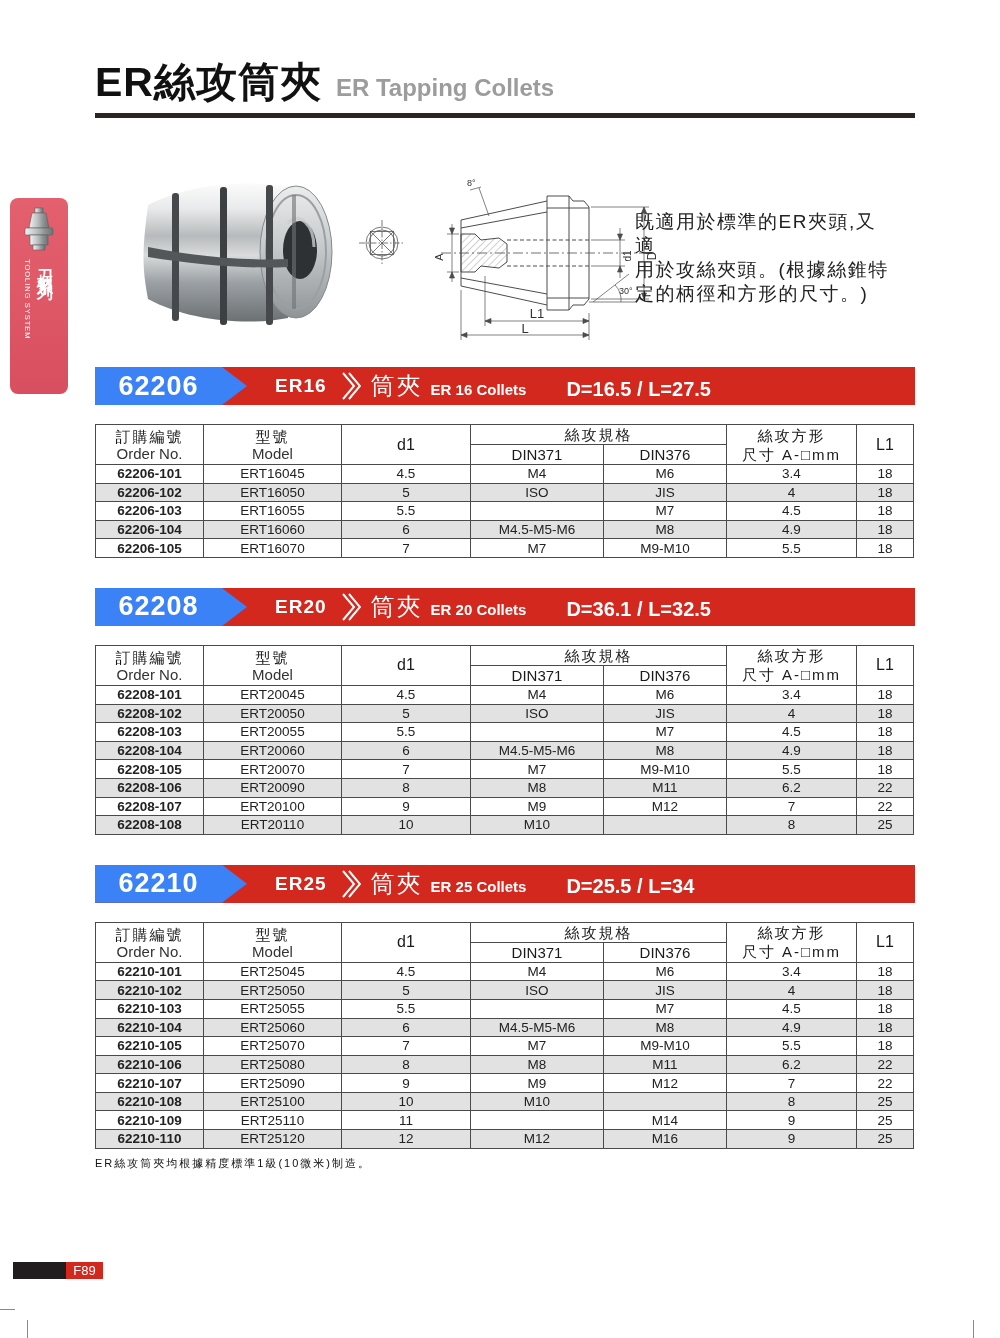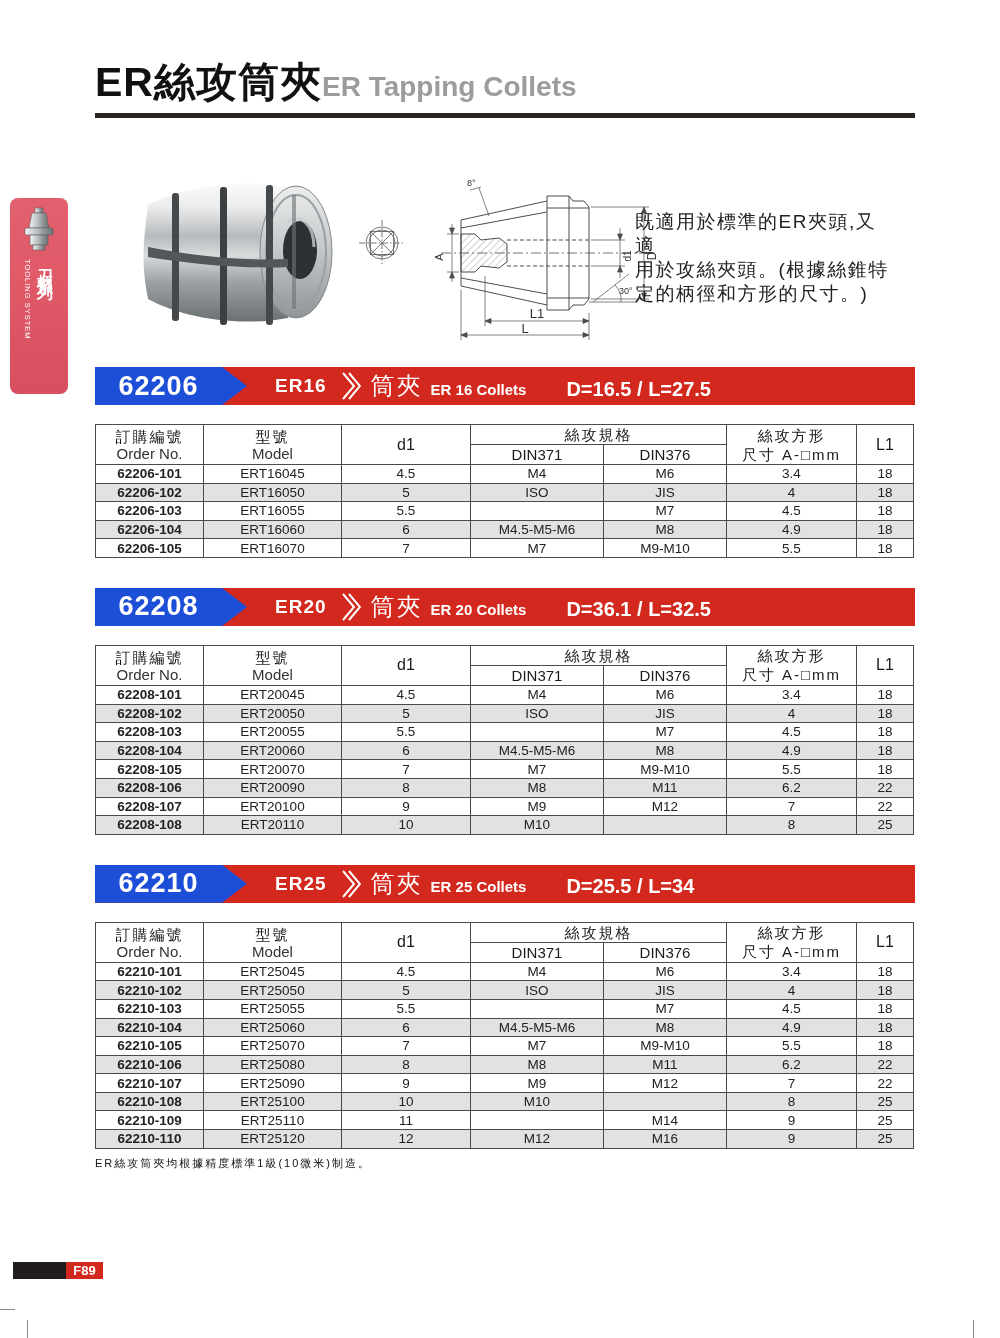--- a/index.html
+++ b/index.html
@@ -12,38 +12,38 @@
     display:flex;flex-direction:column;align-items:center;}
   .side-tab .holder-img{margin-top:8px;}
   .side-tab .vtxt{flex:1;display:flex;flex-direction:row;align-items:flex-start;justify-content:center;margin-top:4px;}
   .side-tab .vt-en{writing-mode:vertical-rl;font-size:7.5px;color:#fff;letter-spacing:1px;margin-right:2px;margin-top:3px;}
   .side-tab .vt-zh{writing-mode:vertical-rl;font-size:16px;color:#fff;letter-spacing:5px;font-weight:bold;}
 
   
   .content{position:absolute;left:95px;top:0;width:820px;}
 
   .header-block{margin-top:58px;}
-  .title-line{display:flex;align-items:baseline;}
+  .title-line{display:flex;align-items:baseline;gap:14px;}
   .title-zh{font-size:41px;font-weight:600;color:#111;letter-spacing:1px;line-height:48px;}
-  .title-en{font-size:28px;font-weight:bold;color:#9c9c9c;letter-spacing:0px;}
+  .title-en{font-size:24px;font-weight:bold;color:#9c9c9c;letter-spacing:0px;}
   .title-rule{height:5px;background:#2b2422;margin-top:7px;}
 
   
   .figure-row{position:relative;height:243px;}
   .photo{position:absolute;left:33px;top:53px;}
   .endview{position:absolute;left:258px;top:96px;}
   .tech-drawing{position:absolute;left:328px;top:50px;}
   .descr{position:absolute;left:540px;top:92px;width:260px;font-size:19px;line-height:24px;
     letter-spacing:1.5px;white-space:pre-line;color:#222;}
 
   
   .section{margin-top:30px;}
   .section.first{margin-top:6px;}
   .banner{position:relative;height:38px;background:#d3281e;display:flex;align-items:center;color:#fff;}
-  .banner-code{position:absolute;left:0;top:0;bottom:0;width:152px;background:#1d4ed8;
+  .banner-code{position:absolute;left:0;top:0;bottom:0;width:152px;background:#3b82f6;
     clip-path:polygon(0 0,127px 0,100% 50%,127px 100%,0 100%);
     display:flex;align-items:center;}
   .banner-code span{width:127px;text-align:center;font-size:27px;font-weight:bold;letter-spacing:1px;}
   .banner-er{margin-left:180px;font-size:19px;font-weight:bold;letter-spacing:1px;}
   .banner-chevron{margin-left:14px;}
   .banner-collet-zh{margin-left:10px;font-size:24px;letter-spacing:2px;}
   .banner-collet-en{margin-left:8px;font-size:15px;font-weight:bold;margin-top:6px;}
   .banner-dims{margin-left:40px;font-size:20px;font-weight:bold;margin-top:6px;}
 
   
@@ -57,21 +57,21 @@
   .th-spec{height:19px;}
   table.spec tbody td{height:17.6px;font-size:13.5px;color:#222;}
   table.spec tbody td.col-order{font-weight:bold;}
   table.spec tbody tr:nth-child(even) td{background:#e2e2e2;}
 
   .footnote{margin-top:7px;font-size:11px;letter-spacing:2px;color:#111;}
 
   
   .page-badge{position:absolute;left:13px;top:1262px;display:flex;height:17px;}
   .page-badge .blk{width:53px;background:#211d1e;}
-  .page-badge .red{width:37px;background:#d3281e;color:#fff;font-size:13px;font-weight:bold;
+  .page-badge .red{width:37px;background:#d3281e;color:#fff;font-size:13px;font-weight:normal;
     display:flex;align-items:center;justify-content:center;}
   .crop-h{position:absolute;left:0px;top:1309px;width:15px;height:1px;background:#8a8a8a;}
   .crop-v1{position:absolute;left:27px;top:1320px;width:1px;height:18px;background:#8a8a8a;}
   .crop-v2{position:absolute;left:973px;top:1320px;width:1px;height:18px;background:#8a8a8a;}
 
   svg text{font-family:"Liberation Sans","DejaVu Sans",sans-serif;}
 </style>
 </head>
 <body>
 

